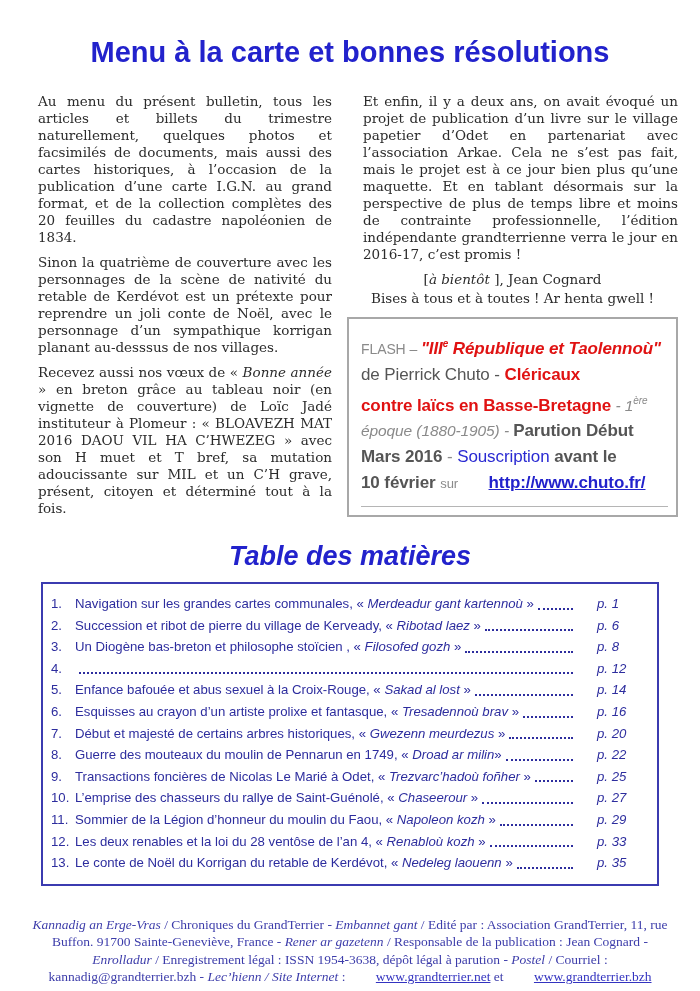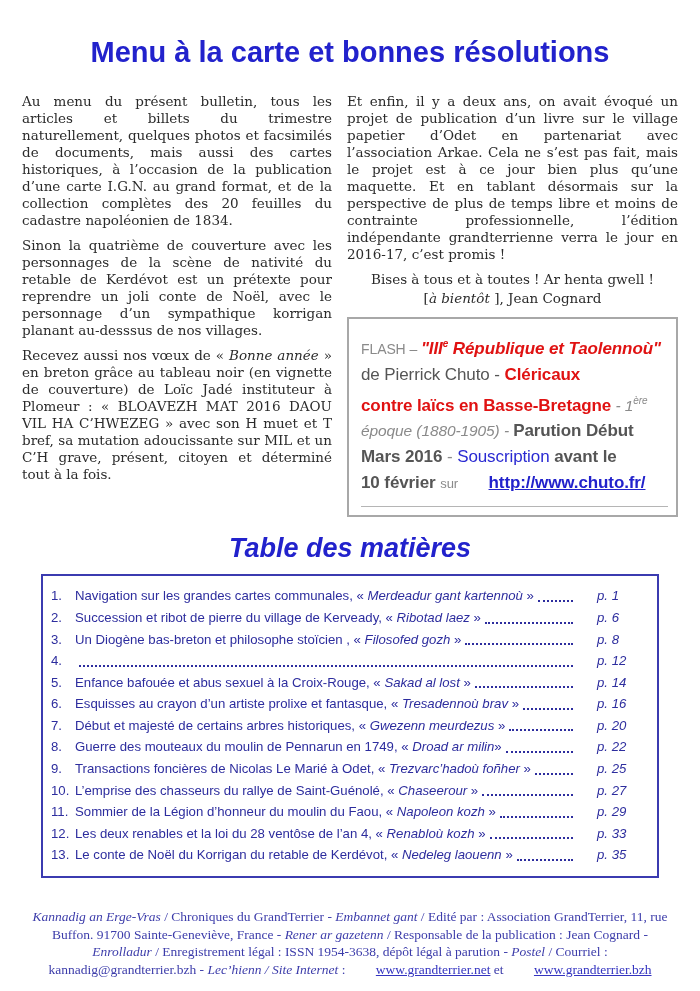--- a/index.html
+++ b/index.html
@@ -3,21 +3,21 @@
 <meta charset="utf-8">
 <style>
   html,body{margin:0;padding:0;background:#ffffff;}
   .page{width:700px;height:991px;background:#ffffff;position:relative;overflow:hidden;box-sizing:border-box;padding-top:28px;}
 
   .main-title{font-family:"Liberation Sans",sans-serif;font-weight:700;color:#2222cc;text-align:center;font-size:29px;margin:8px 0 0 0;letter-spacing:0px;}
   .toc-title{font-family:"Liberation Sans",sans-serif;font-weight:700;color:#2222cc;text-align:center;font-size:27px;margin:16px 0 10px 0;font-style:italic;}
 
   .columns{display:flex;gap:15px;margin:24px 22px 0 22px;}
   .col{font-family:"DejaVu Serif","Liberation Serif",serif;color:#2b2b2b;font-size:13.5px;line-height:17px;text-align:justify;}
-  .col p{margin:0 0 8px 0;hyphens:auto;-webkit-hyphens:auto;}
+  .col p{margin:0 0 8px 16px;hyphens:auto;-webkit-hyphens:auto;}
   .col-left{width:310px;flex:none;}
   .col-right{width:331px;flex:none;}
   .signoff{text-align:center !important;margin:2px 0 0 0 !important;hyphens:none !important;}
 
   .flash-box{border:2px solid #a8a8a8;margin-top:10px;padding:12px 8px 8px 12px;background:#ffffff;}
   .flash-text{margin:0 !important;font-family:"Liberation Sans",sans-serif;font-size:17px;line-height:26px;letter-spacing:-0.1px;text-align:left !important;hyphens:none !important;}
   .flash-rule{border-top:1px solid #b5b5b5;margin-top:9px;}
   .flash-label{color:#8a8a8a;font-size:14px;}
   .red-bi{color:#e01212;font-weight:700;font-style:italic;}
   .red-b{color:#e01212;font-weight:700;}
@@ -50,22 +50,22 @@
   <h1 class="main-title">Menu à la carte et bonnes résolutions</h1>
 
   <div class="columns">
     <div class="col col-left">
       <p>Au menu du présent bulletin, tous les articles et billets du trimestre naturellement, quelques photos et facsimilés de documents, mais aussi des cartes historiques, à l’occasion de la publication d’une carte I.G.N. au grand format, et de la collection complètes des 20 feuilles du cadastre napoléonien de 1834.</p>
       <p>Sinon la quatrième de couverture avec les personnages de la scène de nativité du retable de Kerdévot est un prétexte pour reprendre un joli conte de Noël, avec le personnage d’un sympathique korrigan planant au-desssus de nos villages.</p>
       <p><span>Recevez aussi nos vœux de « </span><span style="font-style: italic;">Bonne année</span><span> » en breton grâce au tableau noir (en vignette de couverture) de Loïc Jadé instituteur à Plomeur : « BLOAVEZH MAT 2016 DAOU VIL HA C’HWEZEG » avec son H muet et T bref,  sa mutation adoucissante sur MIL et un C’H grave, présent, citoyen et déterminé tout à la fois.</span></p>
     </div>
     <div class="col col-right">
       <p>Et enfin, il y a deux ans, on avait évoqué un projet de publication d’un livre sur le village papetier d’Odet en partenariat avec l’association Arkae. Cela ne s’est pas fait, mais le projet est à ce jour bien plus qu’une maquette. Et en tablant désormais sur la perspective de plus de temps libre et moins de contrainte professionnelle, l’édition indépendante grandterrienne verra le jour en 2016-17, c’est promis !</p>
+      <p class="signoff"><span>[</span><span style="font-style: italic;">à bientôt </span><span>], Jean Cognard</span></p>
       <p class="signoff">Bises à tous et à toutes ! Ar henta gwell !</p>
-      <p class="signoff"><span>[</span><span style="font-style: italic;">à bientôt </span><span>], Jean Cognard</span></p>
 
       <div class="flash-box">
         <p class="flash-text"><span class="flash-label">FLASH – </span><span class="red-bi">"III</span><span class="red-bi sup">e</span><span class="red-bi"> République et Taolennoù"</span><br><span class="dark">de Pierrick Chuto -  </span><span class="red-b">Cléricaux</span><br><span class="red-b">contre laïcs en Basse-Bretagne</span><span class="gray-i"> - </span><span class="gray-i">1</span><span class="gray-i sup">ère</span><br><span class="gray-i">époque (1880-1905) - </span><span class="dark-b">Parution Début</span><br><span class="dark-b">Mars 2016</span><span class="gray"> - </span><span class="blue">Souscription </span><span class="dark-b">avant le</span><br><span class="dark-b">10 février </span><span class="gray smalltext">sur </span><a class="flash-link" href="#">http://www.chuto.fr/</a></p>
         <div class="flash-rule"></div>
       </div>
     </div>
   </div>
 
   <h2 class="toc-title">Table des matières</h2>
 

